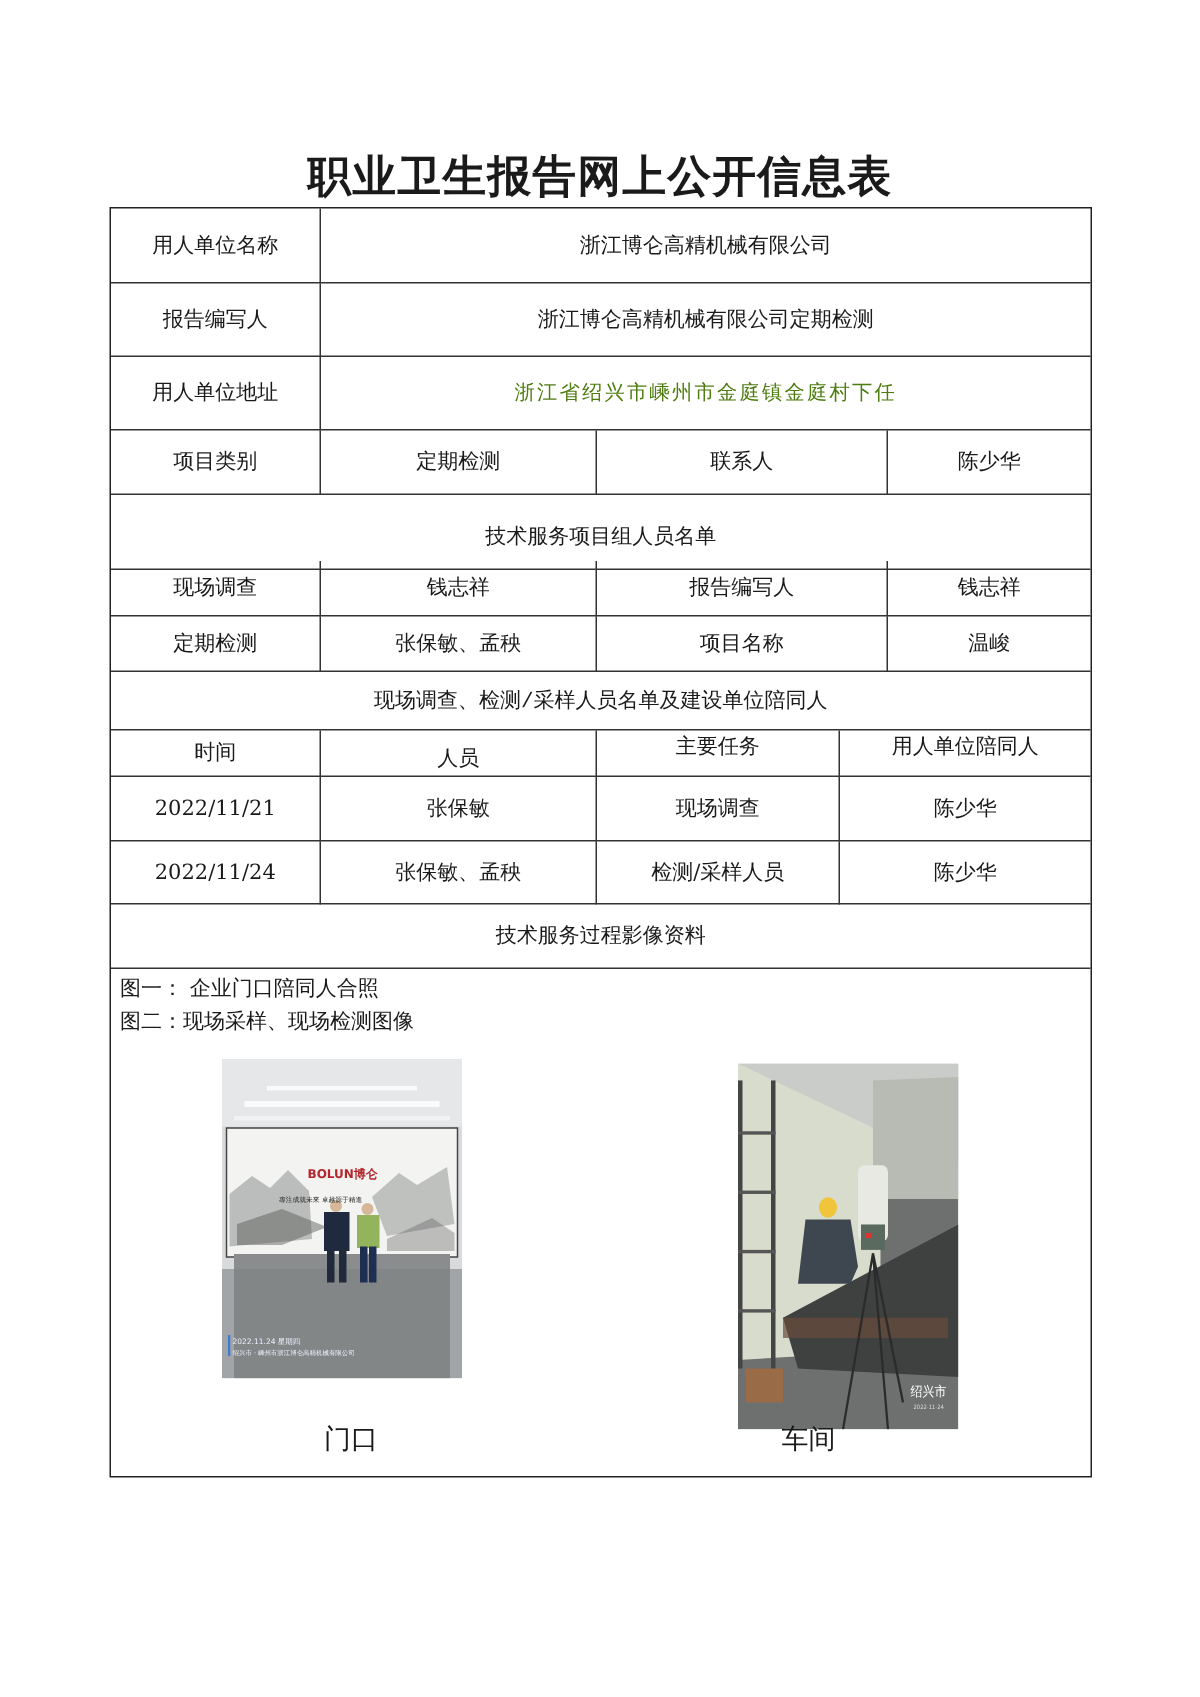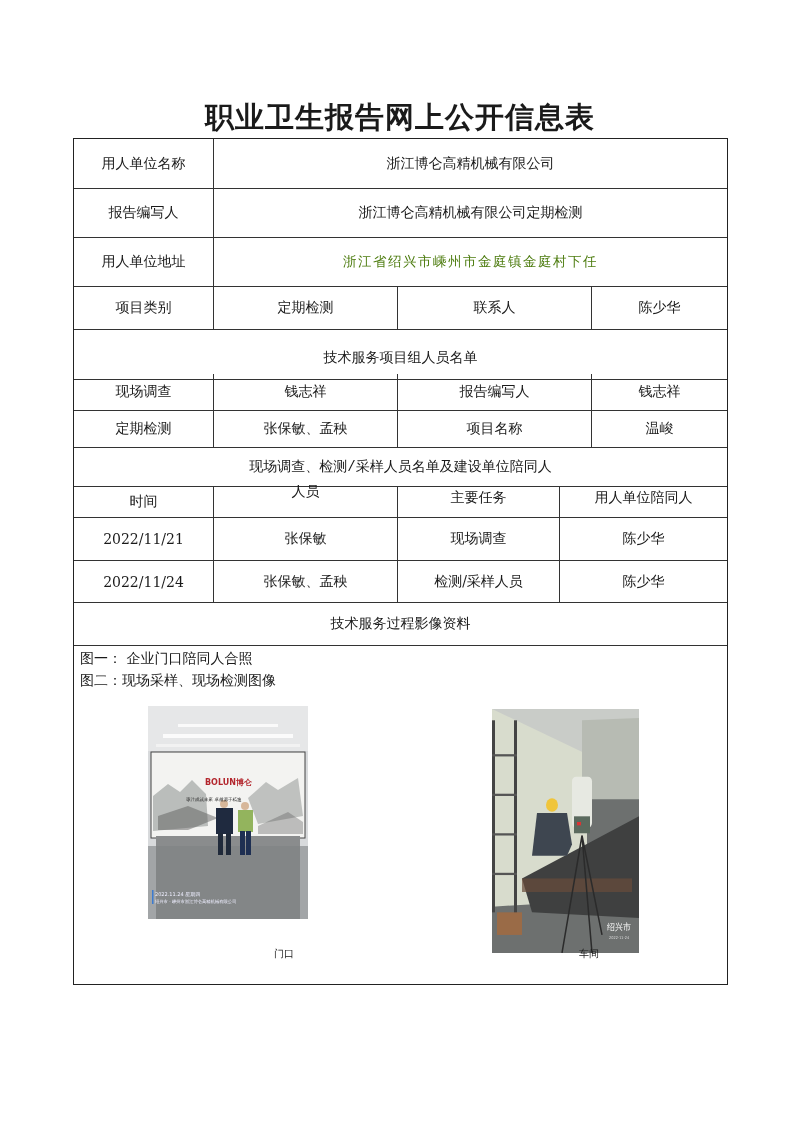--- a/index.html
+++ b/index.html
@@ -11,21 +11,21 @@
            border:1.5px solid #222; box-sizing:border-box; }
   .cell { position:absolute; box-sizing:border-box; display:flex; align-items:center;
           justify-content:center; font-size:14px; border-right:1.2px solid #333;
           border-bottom:1.2px solid #333; text-align:center; }
   .cell.nr { border-right:none;font-family:Liberation Mono, monospace; }
   .cell.light { color:#4d7c0f; letter-spacing:1.5px; font-size:13.5px; }
   .cell.top { align-items:flex-start; padding-top:2px; }
   .cap { position:absolute; font-size:14px; }
   .photo { position:absolute; overflow:hidden; }
   .photo svg { display:block; width:100%; height:100%; }
-  .photo-label { position:absolute; font-size:10px; width:120px; text-align:right; }
+  .photo-label { position:absolute; font-size:18px; width:120px; text-align:center; }
 </style>
 </head>
 <body>
 
 <div class="title">职业卫生报告网上公开信息表</div>
 
 <div class="frame">
 
   <div class="cell" style="left:0;top:0;width:140px;height:50px;">用人单位名称</div>
   <div class="cell nr" style="left:140px;top:0;width:513px;height:50px;">浙江博仑高精机械有限公司</div>
@@ -49,21 +49,21 @@
   <div class="cell nr" style="left:518px;top:235px;width:135px;height:37px;">钱志祥</div>
 
   <div class="cell" style="left:0;top:272px;width:140px;height:37px;">定期检测</div>
   <div class="cell" style="left:140px;top:272px;width:184px;height:37px;">张保敏、孟秧</div>
   <div class="cell" style="left:324px;top:272px;width:194px;height:37px;">项目名称</div>
   <div class="cell nr" style="left:518px;top:272px;width:135px;height:37px;">温峻</div>
 
   <div class="cell nr" style="left:0;top:309px;width:653px;height:39px;">现场调查、检测/采样人员名单及建设单位陪同人</div>
 
   <div class="cell" style="left:0;top:348px;width:140px;height:31px;">时间</div>
-  <div class="cell" style="left:140px;top:348px;width:184px;height:31px;align-items:flex-end;padding-bottom:16px;">人员</div>
+  <div class="cell" style="left:140px;top:348px;width:184px;height:31px;align-items:flex-end;padding-bottom:2px;">人员</div>
   <div class="cell top" style="left:324px;top:348px;width:162px;height:31px;">主要任务</div>
   <div class="cell nr top" style="left:486px;top:348px;width:167px;height:31px;">用人单位陪同人</div>
 
   <div class="cell" style="left:0;top:379px;width:140px;height:43px;">2022/11/21</div>
   <div class="cell" style="left:140px;top:379px;width:184px;height:43px;">张保敏</div>
   <div class="cell" style="left:324px;top:379px;width:162px;height:43px;">现场调查</div>
   <div class="cell nr" style="left:486px;top:379px;width:167px;height:43px;">陈少华</div>
 
   <div class="cell" style="left:0;top:422px;width:140px;height:42px;">2022/11/24</div>
   <div class="cell" style="left:140px;top:422px;width:184px;height:42px;">张保敏、孟秧</div>

